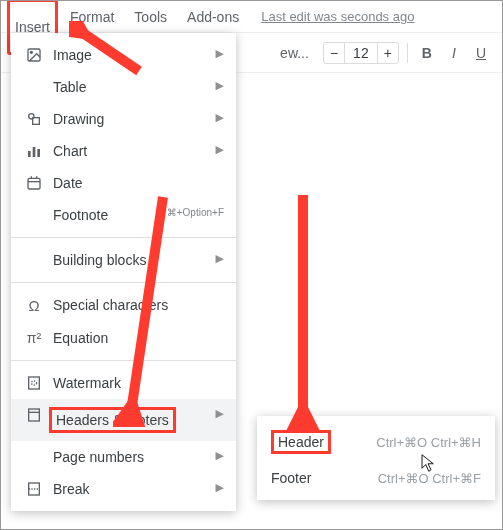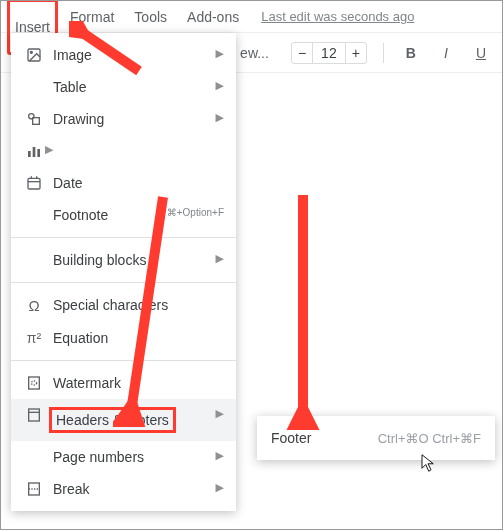--- a/index.html
+++ b/index.html
@@ -1,21 +1,21 @@
 <!DOCTYPE html>
 <html><head>
 <meta charset="utf-8">
 <style>
 * { box-sizing: border-box; margin: 0; padding: 0; }
 body { font-family: Arial, sans-serif; font-size: 14px; color: #3c4043; background: #fff; width: 503px; height: 530px; position: relative; overflow: hidden; border: 1px solid #999; }
 .menubar { display: flex; align-items: center; height: 32px; padding: 0 6px; gap: 4px; border-bottom: 1px solid #eee; }
 .menubar .mitem { padding: 6px 8px; cursor: pointer; color: #5f6368; border-radius: 3px; }
 .menubar .mitem:first-child { border: 3px solid #ff3b30; padding: 17px 5px; margin-top: 20px; }
 .menubar .edit-info { margin-left: 10px; color: #80868b; font-size: 13px; text-decoration: underline; }
-.toolbar { display: flex; align-items: center; justify-content: flex-end; height: 40px; padding: 0 10px; gap: 16px; border-bottom: 1px solid #eee; background: #fff; }
+.toolbar { display: flex; align-items: center; justify-content: flex-end; height: 40px; padding: 0 10px; gap: 8px; border-bottom: 1px solid #eee; background: #fff; }
 .tbtn { padding: 4px 6px; color: #5f6368; cursor: pointer; font-size: 14px; }
 .tbtn.bold { font-weight: bold; }
 .fontsize { display: flex; align-items: center; border: 1px solid #dadce0; border-radius: 3px; }
 .fontsize .sbtn { padding: 2px 6px; cursor: pointer; }
 .fontsize .sval { padding: 2px 8px; border-left: 1px solid #dadce0; border-right: 1px solid #dadce0; }
 .sep { width: 1px; height: 20px; background: #dadce0; }
 .dropdown { position: absolute; top: 32px; left: 10px; width: 225px; background: #fff; box-shadow: 0 2px 10px rgba(0,0,0,0.25); z-index: 10; padding: 6px 0; }
 .dropdown .di { display: flex; align-items: flex-start; padding: 8px 12px; cursor: pointer; position: relative; }
 .dropdown .di .ic { width: 22px; display: flex; justify-content: center; color: #5f6368; }
 .dropdown .di .lbl { flex: 1; padding-left: 8px; }
@@ -91,20 +91,21 @@
     <span class="arr">▶</span>
   </div>
   <div class="di">
     <span class="ic">
         <svg class="icn" viewBox="0 0 24 24" fill="#5f6368">
           <rect x="3" y="12" width="4" height="9"></rect>
           <rect x="10" y="6" width="4" height="15"></rect>
           <rect x="17" y="9" width="4" height="12"></rect>
         </svg>
       </span>
+    <span class="lbl">Chart</span>
     <span class="arr">▶</span>
   </div>
   <div class="di">
     <span class="ic">
         <svg class="icn" viewBox="0 0 24 24" fill="none" stroke="#5f6368" stroke-width="2">
           <rect x="3" y="5" width="18" height="16" rx="2"></rect>
           <line x1="3" y1="10" x2="21" y2="10"></line>
           <line x1="8" y1="2" x2="8" y2="6"></line>
           <line x1="16" y1="2" x2="16" y2="6"></line>
         </svg>
@@ -162,20 +163,24 @@
           <rect x="4" y="3" width="16" height="18"></rect>
           <line x1="4" y1="12" x2="20" y2="12" stroke-dasharray="2 2"></line>
         </svg>
       </span>
     <span class="lbl">Break</span>
     <span class="arr">▶</span>
   </div>
 </div>
 
 <div class="submenu">
+  <div class="si">
+    <span class="hlb">Header</span>
+    <span class="ssc" style="margin-left:auto">Ctrl+⌘O Ctrl+⌘H</span>
+  </div>
   <div class="si">
     <span class="slbl">Footer</span>
     <span class="ssc" style="margin-left:auto">Ctrl+⌘O Ctrl+⌘F</span>
   </div>
 </div>
 
 <div class="watermark">groovyPost.com</div>
 
 <span class="cursor">
   <svg width="18" height="20" viewBox="0 0 24 26">

